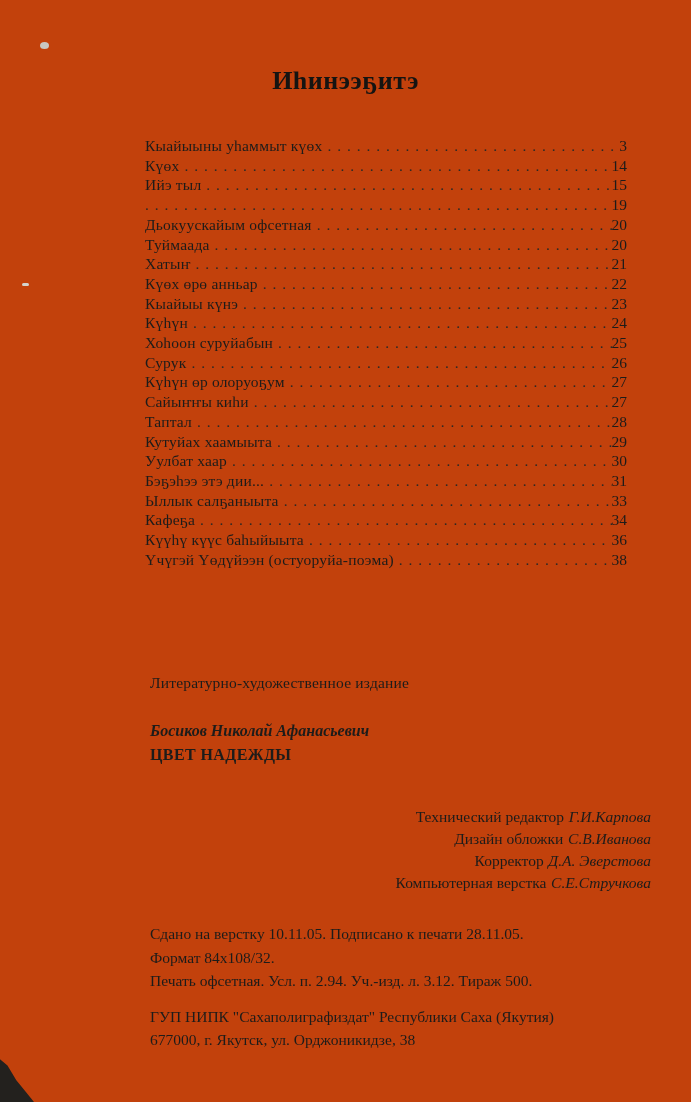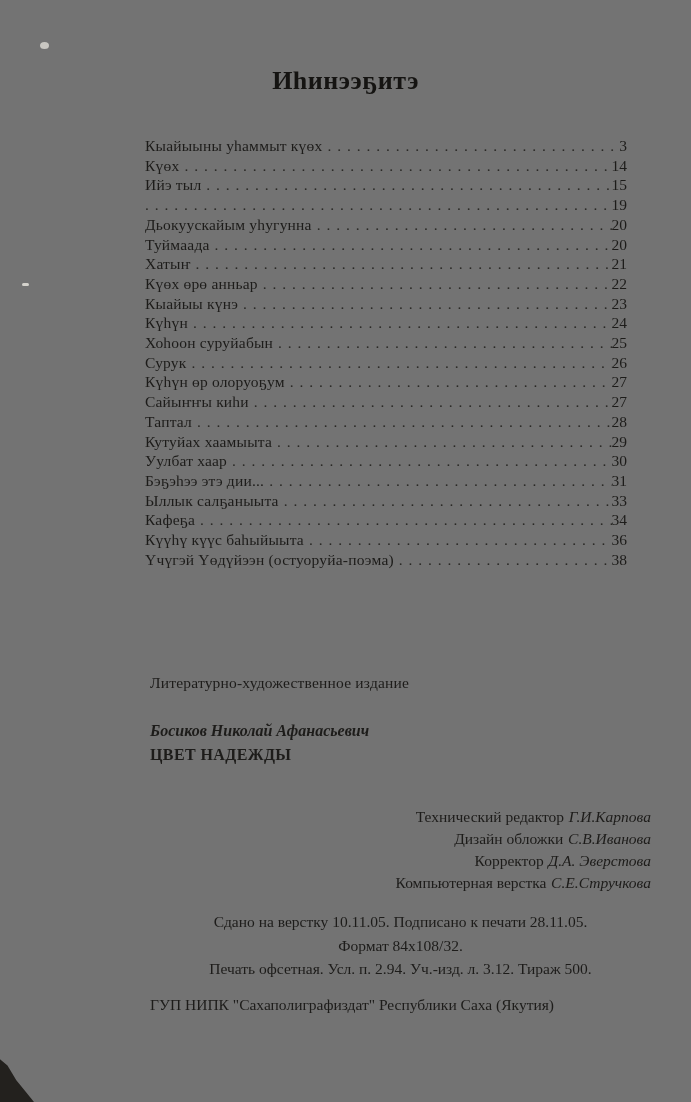--- a/index.html
+++ b/index.html
@@ -12,21 +12,21 @@
     height: 1102px;
     position: relative;
     overflow: hidden;
     font-family: "Liberation Serif", "DejaVu Serif", serif;
     color: #1d1c1a;
     background: #fdfdfb;
   }
   .page {
     position: absolute;
     inset: 0;
-    background: #737373;
+    background: #c2410c;
   }
   .page-title {
     margin-top: 66px;
     text-align: center;
     font-size: 26px;
     font-weight: bold;
     letter-spacing: 0.5px;
     color: #151412;
   }
   .toc {
@@ -88,22 +88,21 @@
   .credit-row {
     line-height: 22px;
   }
   .credit-role {
     margin-right: 0.3em;
   }
   .credit-name {
     font-style: italic;
   }
   .print-info {
-    margin-top: 16px;
-    text-align: center;
+    margin-top: 28px;
   }
   .print-line {
     line-height: 23.5px;
   }
   .publisher {
     margin-top: 12px;
   }
   .publisher-line {
     line-height: 23.5px;
   }
@@ -157,21 +156,21 @@
     <div class="toc-row">
       <span class="toc-title">Ийэ тыл</span>
       <span class="dot-leader"></span>
       <span class="toc-page">15</span>
     </div>
     <div class="toc-row">
       <span class="dot-leader"></span>
       <span class="toc-page">19</span>
     </div>
     <div class="toc-row">
-      <span class="toc-title">Дьокуускайым уһугунна</span>
+      <span class="toc-title">Дьокуускайым офсетная</span>
       <span class="dot-leader"></span>
       <span class="toc-page">20</span>
     </div>
     <div class="toc-row">
       <span class="toc-title">Туймаада</span>
       <span class="dot-leader"></span>
       <span class="toc-page">20</span>
     </div>
     <div class="toc-row">
       <span class="toc-title">Хатыҥ</span>
@@ -276,19 +275,20 @@
     </div>
 
     <div class="print-info">
       <div class="print-line">Сдано на верстку 10.11.05. Подписано к печати 28.11.05.</div>
       <div class="print-line">Формат 84х108/32.</div>
       <div class="print-line">Печать офсетная. Усл. п. 2.94. Уч.-изд. л. 3.12. Тираж 500.</div>
     </div>
 
     <div class="publisher">
       <div class="publisher-line">ГУП НИПК "Сахаполиграфиздат" Республики Саха (Якутия)</div>
+      <div class="publisher-line">677000, г. Якутск, ул. Орджоникидзе, 38</div>
     </div>
   </div>
 
   <div class="artifact-spot"></div>
   <div class="artifact-dash"></div>
   <div class="artifact-corner"></div>
 </div>
 
 </body></html>

